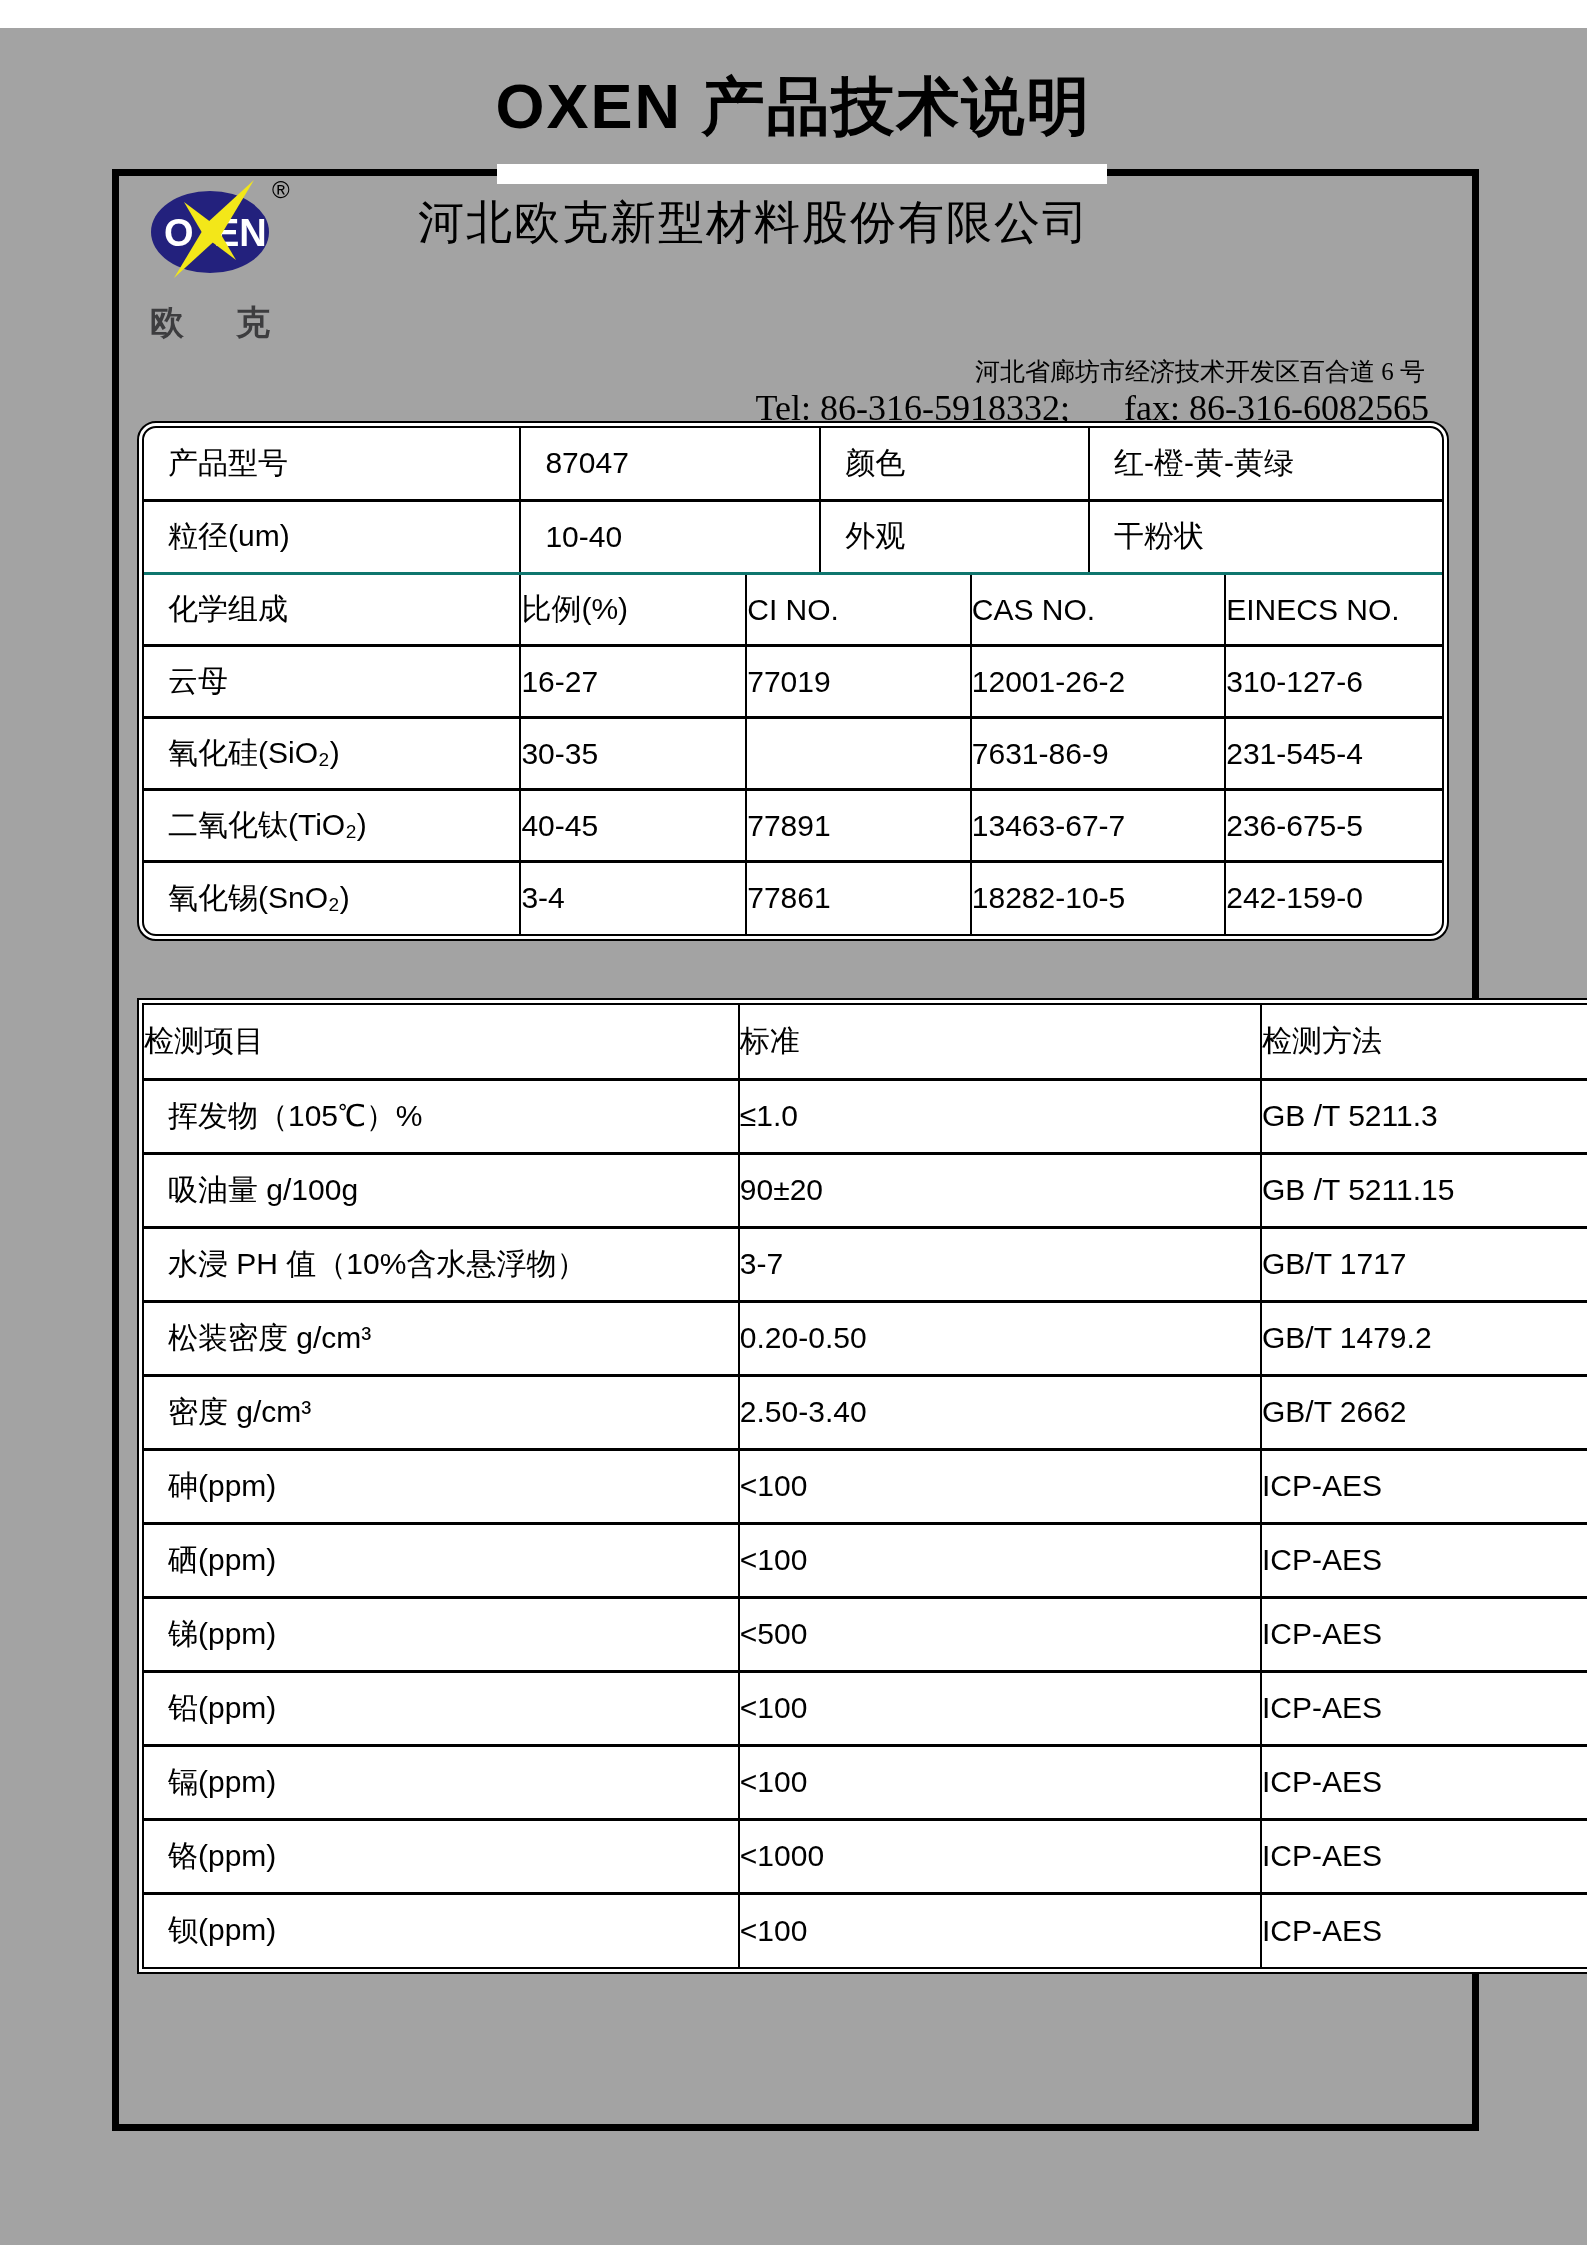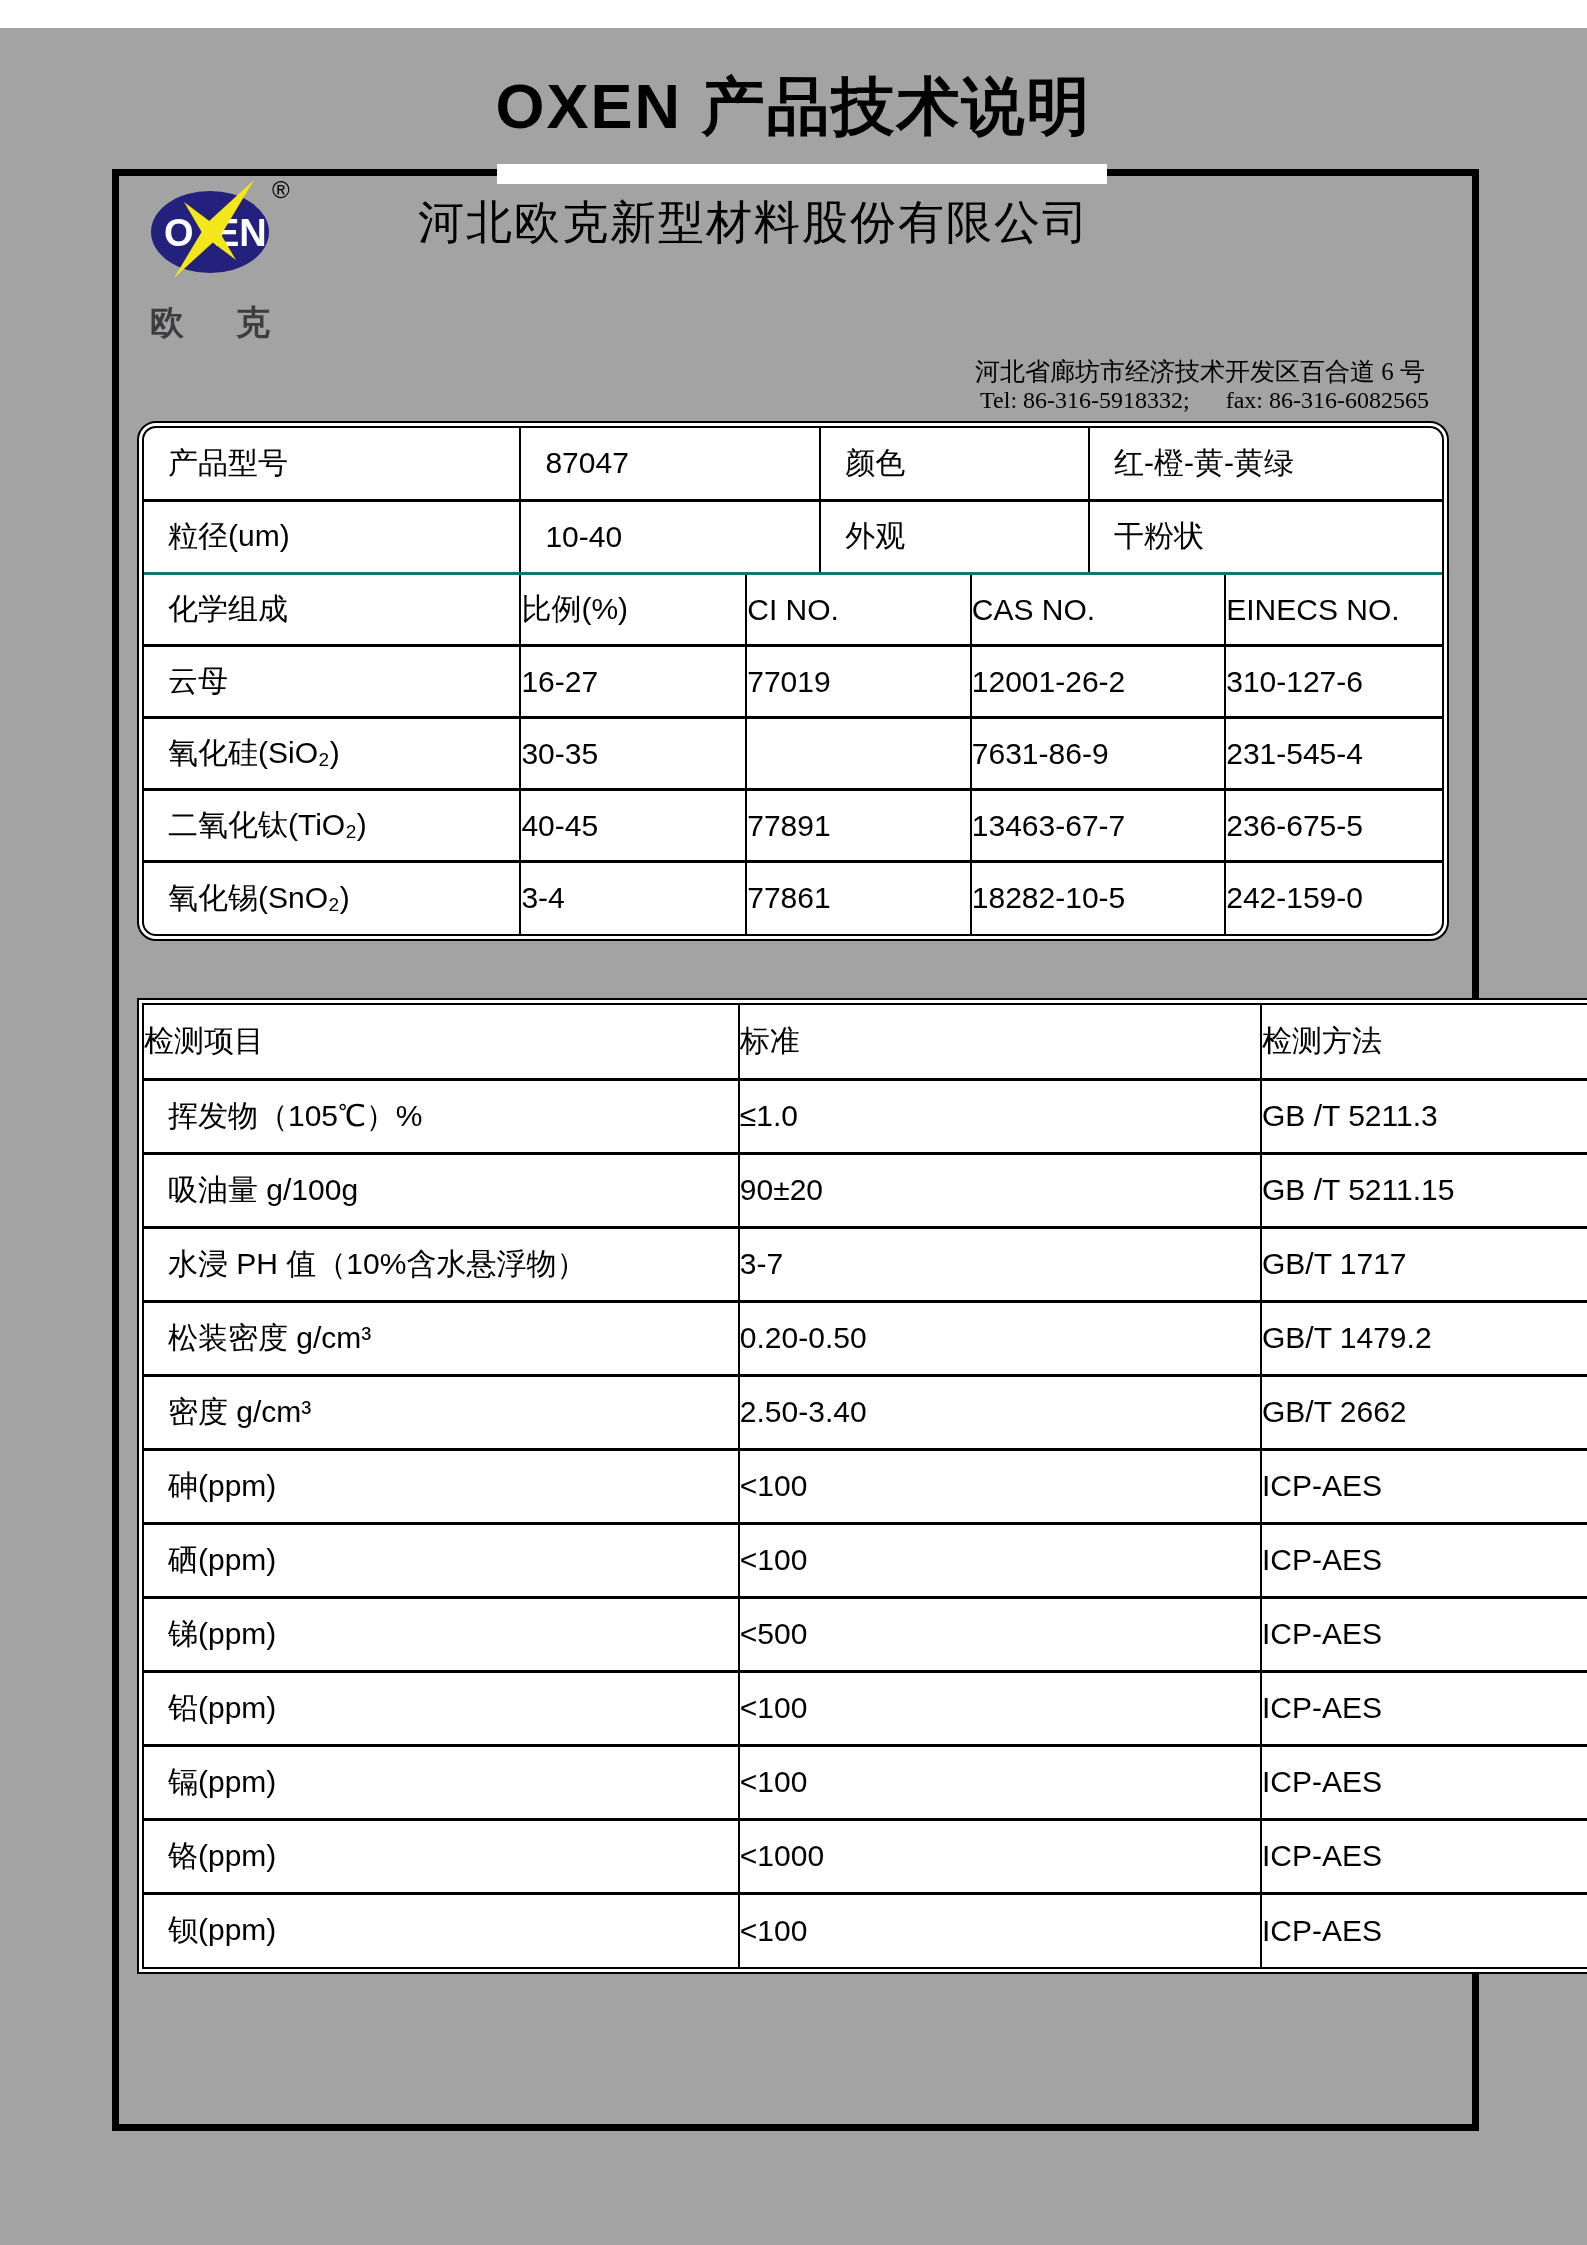--- a/index.html
+++ b/index.html
@@ -27,21 +27,21 @@
   }
   .company {
     position:absolute; left:418px; top:164px; font-size:46px; letter-spacing:2px;
     font-family:"Liberation Serif", serif;
   }
   .addr {
     position:absolute; right:162px; top:327px; font-size:25px;
     font-family:"Liberation Serif", serif; white-space:pre;
   }
   .tel {
-    position:absolute; right:158px; top:359px; font-size:24px;
+    position:absolute; right:158px; top:359px; font-size:36px;
     font-family:"Liberation Serif", serif; white-space:pre;
   }
   
   .tbl-box { position:absolute; background:#fff; border:7px double #000; box-sizing:border-box; }
   .t1 { left:137px; top:393px; width:1312px;border-radius:19px; }
   .t2 { left:137px; top:970px; width:1559px; }
   table { width:100%; border-collapse:collapse; table-layout:fixed; }
   td {
     border-left:2px solid #000; vertical-align:middle;
     font-size:30px; padding:0 0 0 24px; overflow:hidden; white-space:nowrap;

